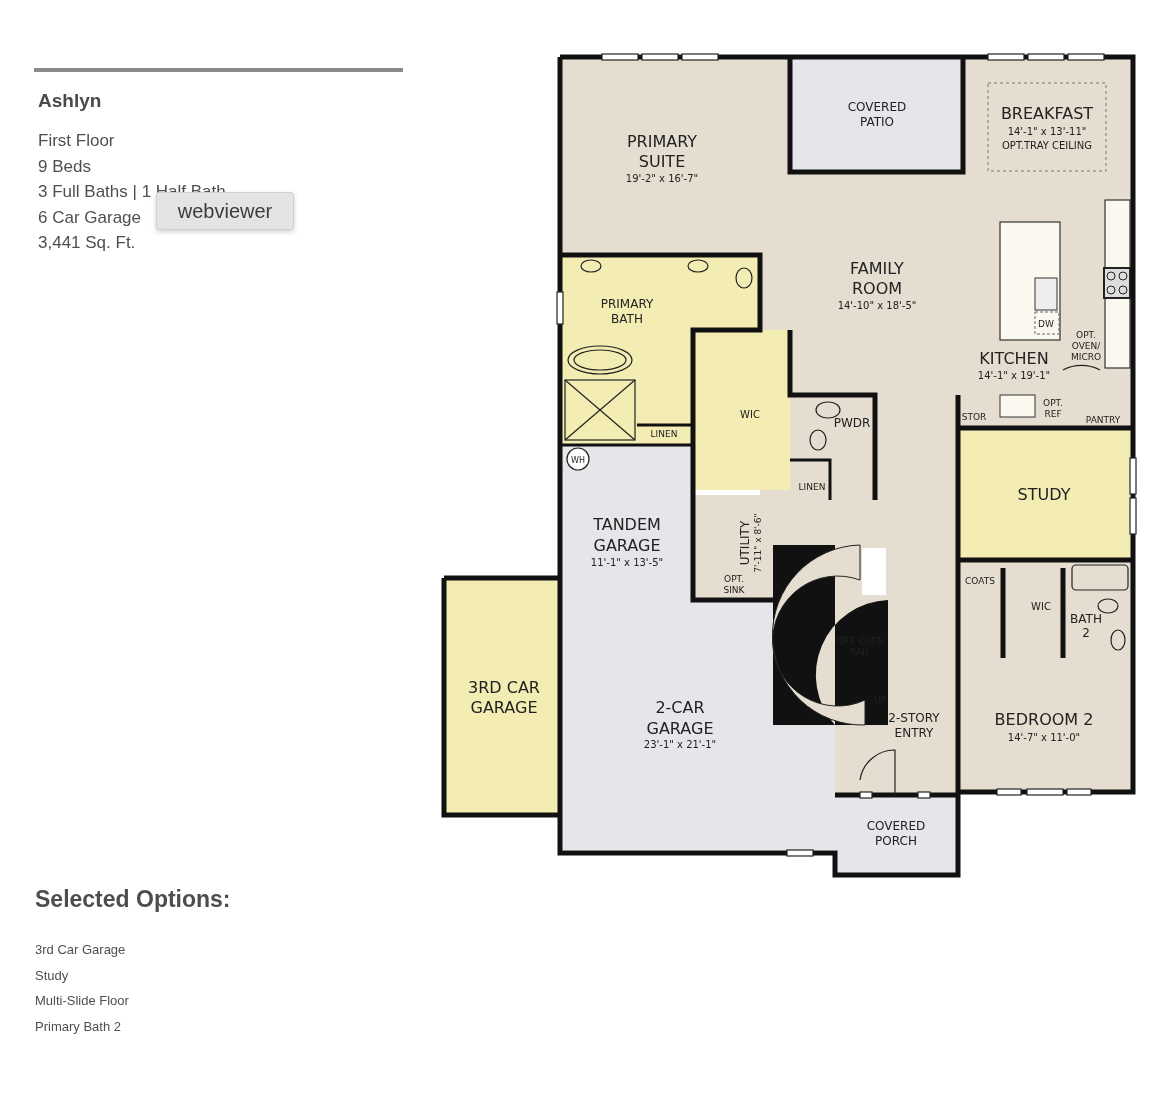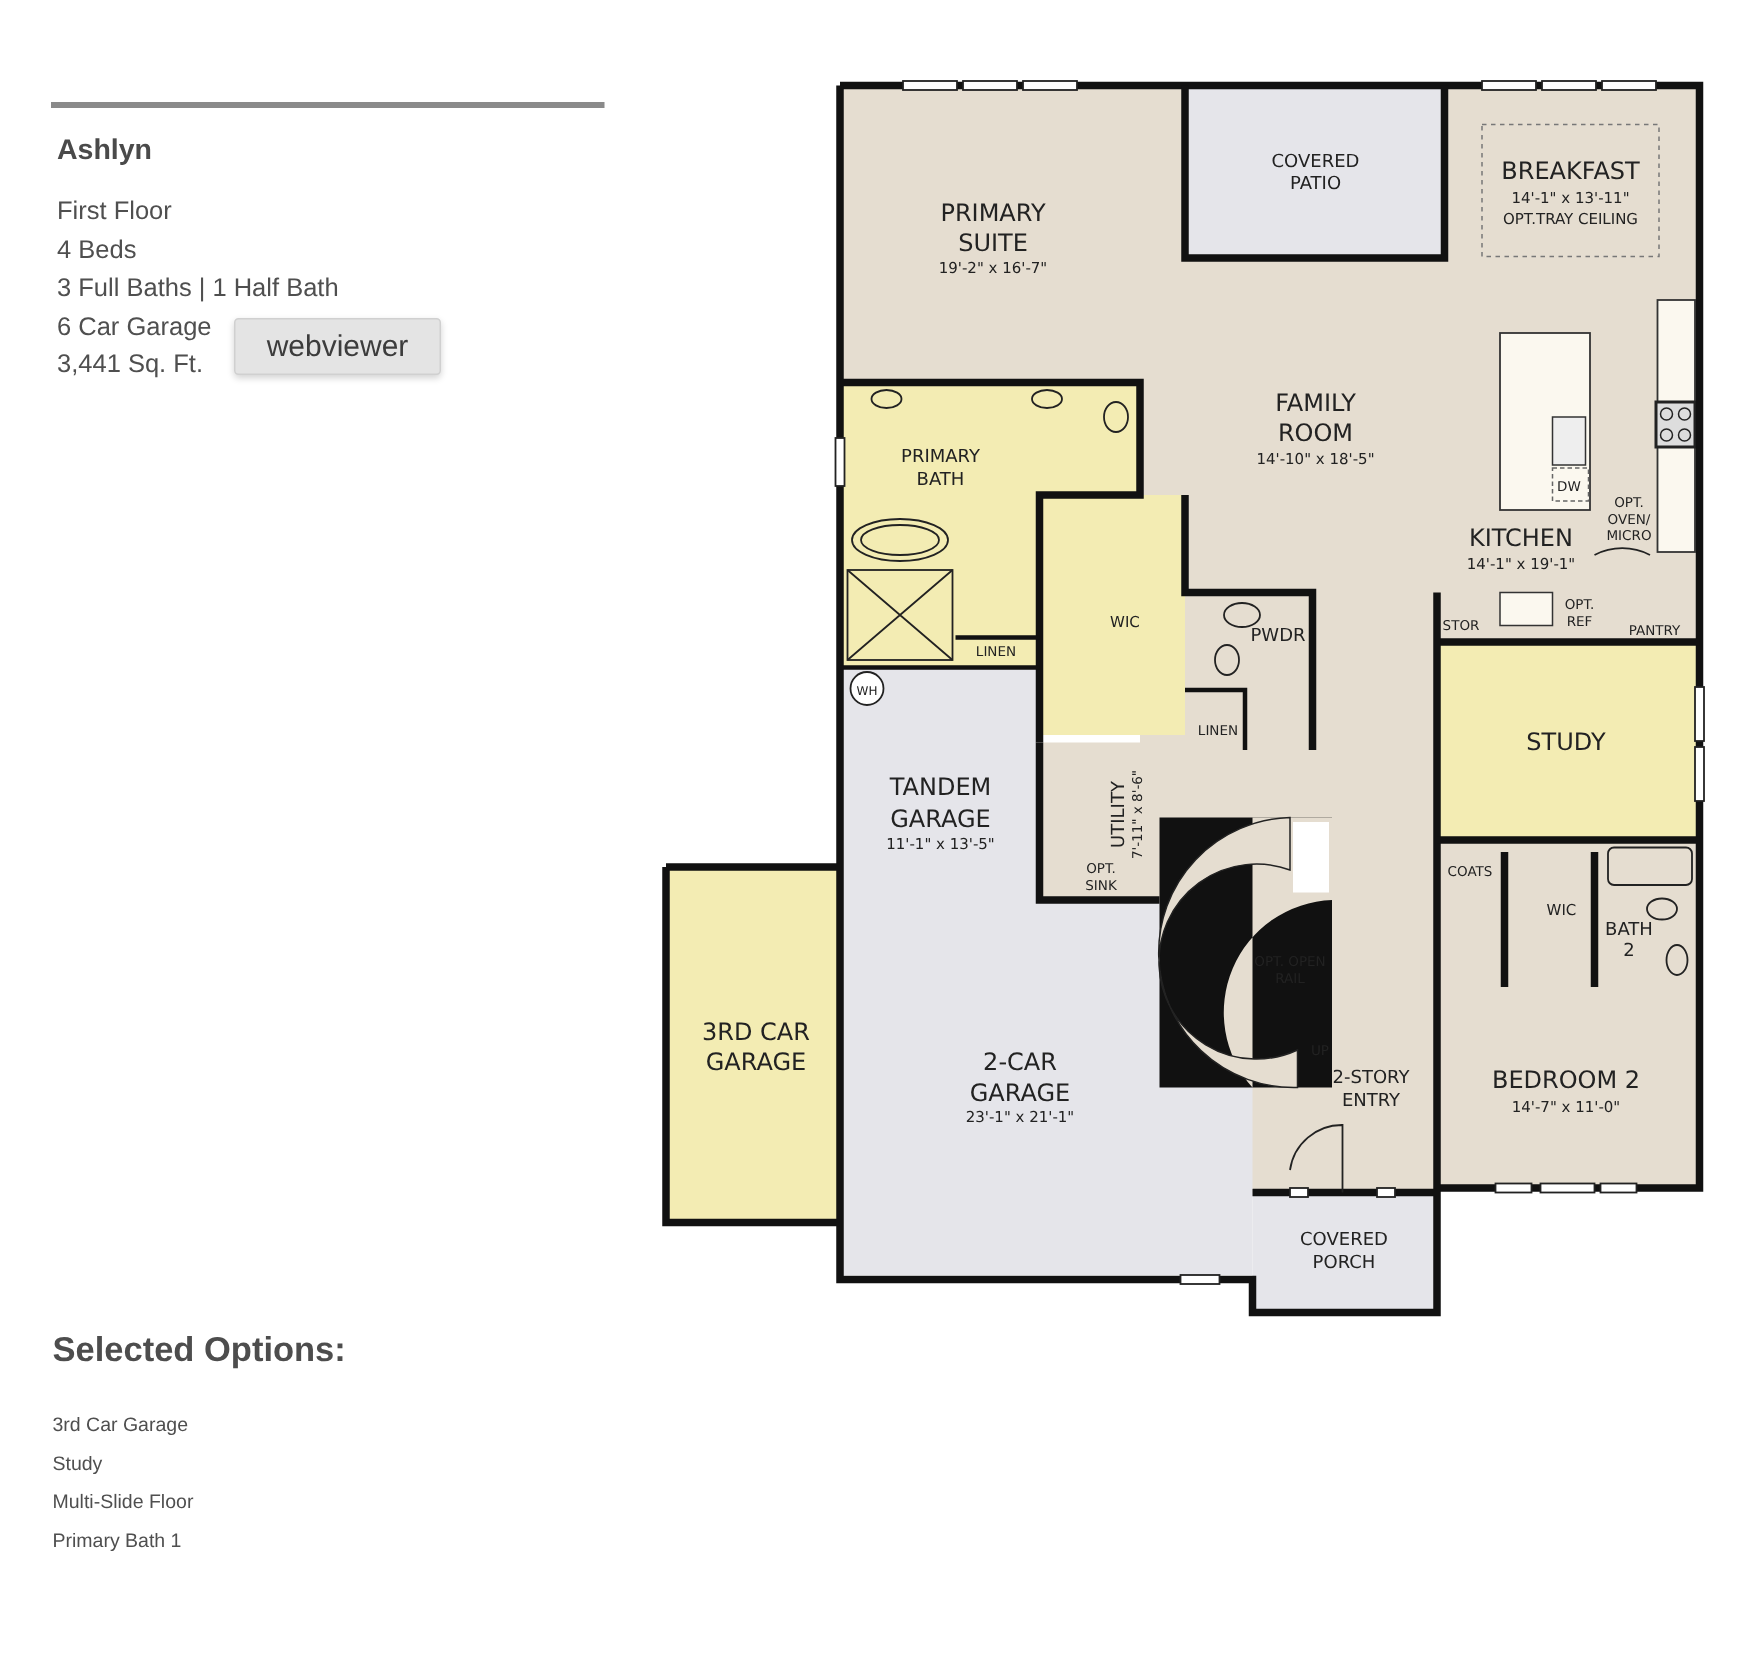--- a/index.html
+++ b/index.html
@@ -1,46 +1,46 @@
 <!DOCTYPE html>
 <html><head>
 <meta charset="utf-8">
 <style>
   html, body { margin:0; padding:0; background:#ffffff; }
   body { width:1166px; height:1104px; position:relative; overflow:hidden; font-family:"Liberation Sans", sans-serif; color:#555; }
   .rule { position:absolute; left:34px; top:68px; width:369px; height:4px; background:#8a8a8a; }
   .plan-name { position:absolute; left:38px; top:90px; font-size:19px; font-weight:bold; color:#4a4a4a; }
   .info { position:absolute; left:38px; top:128px; font-size:17px; color:#4f4f4f; line-height:25.5px; }
   .info div { white-space:nowrap; }
-  .tooltip { position:absolute; left:156px; top:192px; width:136px; height:36px; background:#e4e4e4; border:1px solid #d0d0d0; border-radius:3px; box-shadow:0 2px 5px rgba(0,0,0,0.18); font-size:20px; color:#3c3c3c; display:flex; align-items:center; justify-content:center;margin-top:20px; }
+  .tooltip { position:absolute; left:156px; top:192px; width:136px; height:36px; background:#e4e4e4; border:1px solid #d0d0d0; border-radius:3px; box-shadow:0 2px 5px rgba(0,0,0,0.18); font-size:20px; color:#3c3c3c; display:flex; align-items:center; justify-content:center; }
   .opts-title { position:absolute; left:35px; top:886px; font-size:23px; font-weight:bold; color:#4d4d4d; }
   .opts { position:absolute; left:35px; top:937px; font-size:13px; line-height:25.5px; color:#4f4f4f; }
   .plan { position:absolute; left:0; top:0; width:1166px; height:1104px; }
   .lbl { font-family:"DejaVu Sans", sans-serif; fill:#222; text-anchor:middle; }
 </style>
 </head>
 <body>
 
 <div class="rule"></div>
 <div class="plan-name">Ashlyn</div>
 <div class="info">
   <div>First Floor</div>
-  <div>4 Beds</div>
+  <div>9 Beds</div>
   <div>3 Full Baths | 1 Half Bath</div>
   <div>6 Car Garage</div>
   <div>3,441 Sq. Ft.</div>
 </div>
 <div class="tooltip">webviewer</div>
 
 <div class="opts-title">Selected Options:</div>
 <div class="opts">
   <div>3rd Car Garage</div>
   <div>Study</div>
   <div>Multi-Slide Floor</div>
-  <div>Primary Bath 1</div>
+  <div>Primary Bath 2</div>
 </div>
 
 <svg class="plan" viewBox="0 0 1166 1104" xmlns="http://www.w3.org/2000/svg">
 
   <g>
     <rect x="560" y="57" width="230" height="198" fill="#e5ddd0"></rect>
     <rect x="790" y="57" width="173" height="115" fill="#e5e5ea"></rect>
     <rect x="963" y="57" width="170" height="370" fill="#e5ddd0"></rect>
     <rect x="760" y="172" width="205" height="620" fill="#e5ddd0"></rect>
     <rect x="835" y="560" width="125" height="235" fill="#e5ddd0"></rect>

